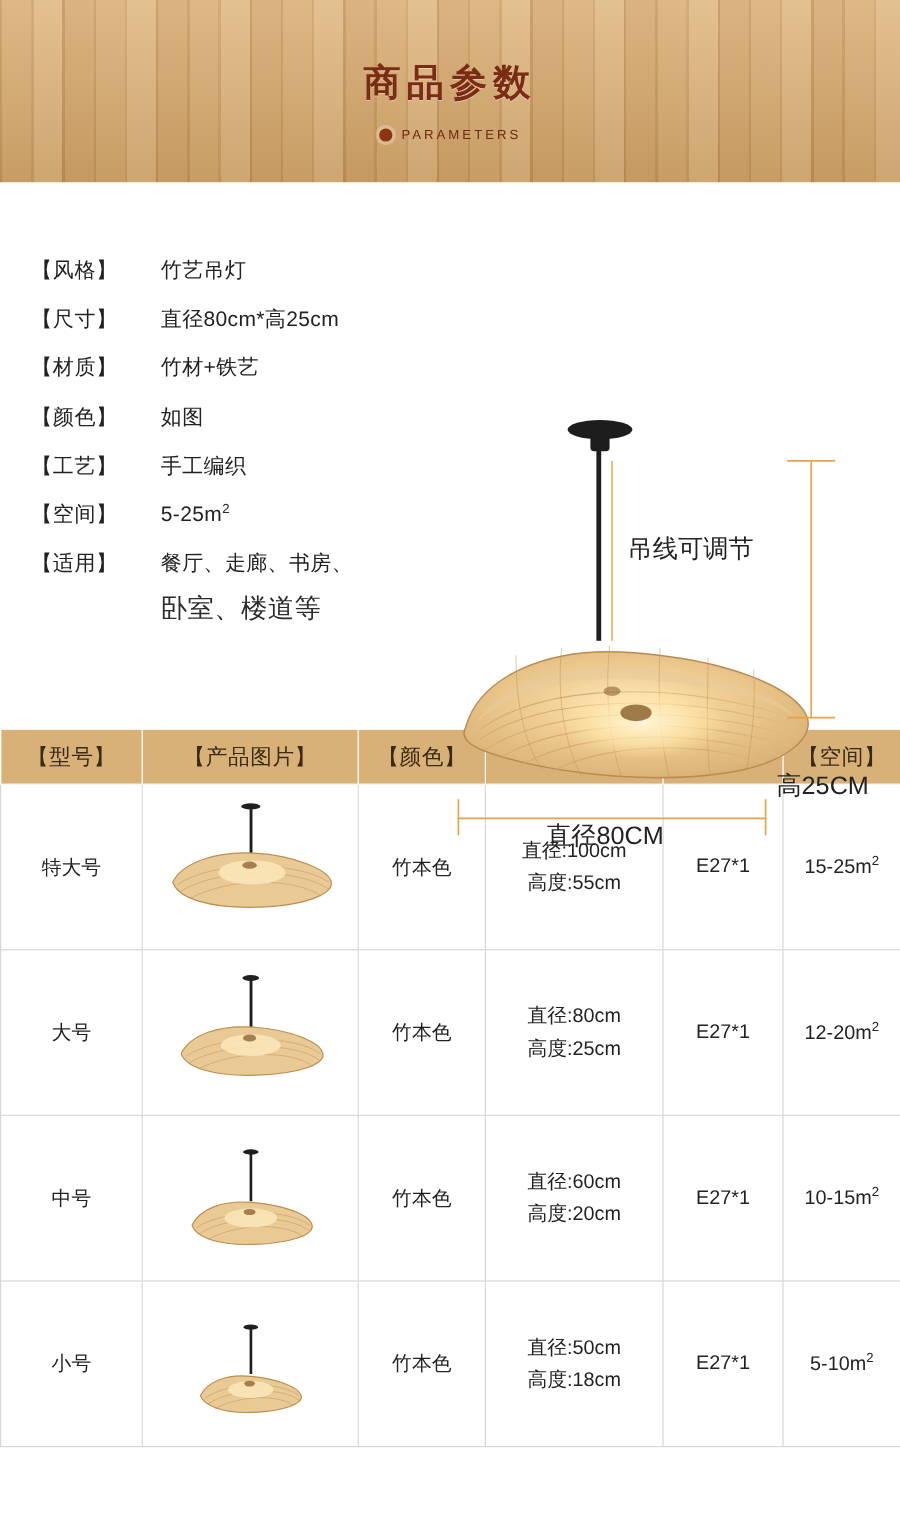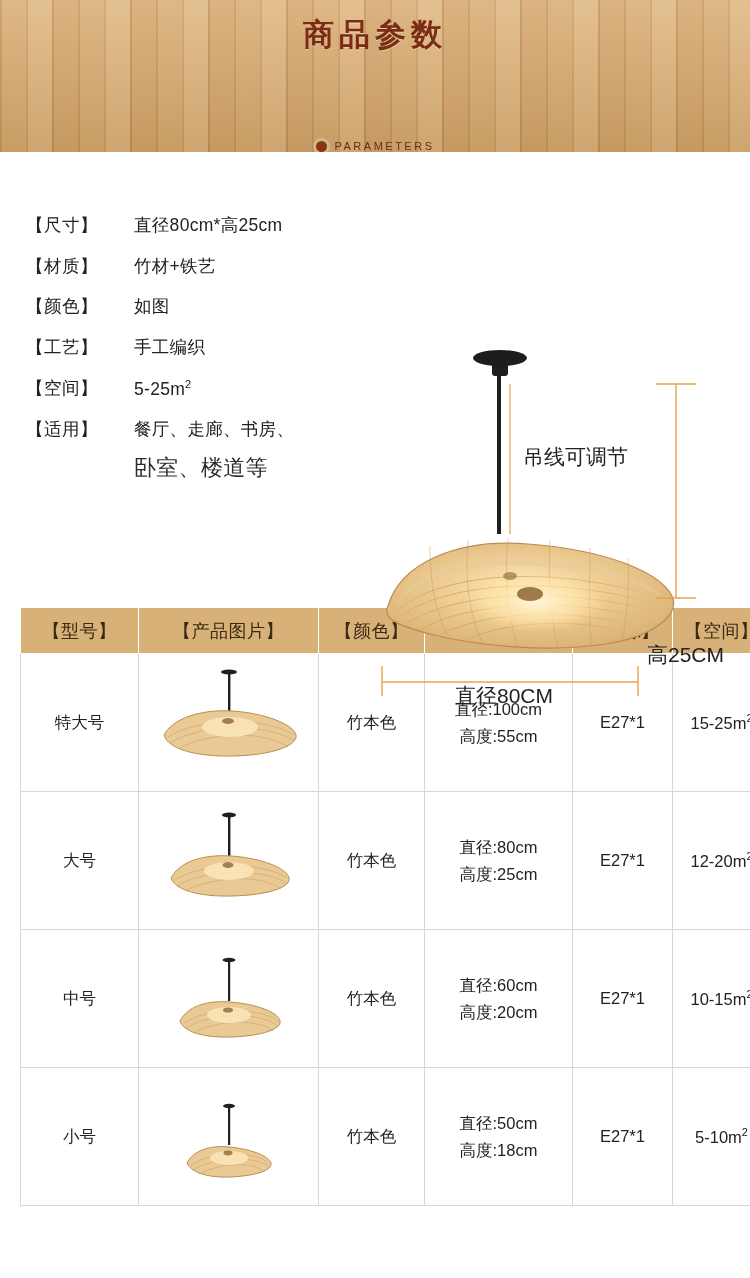--- a/index.html
+++ b/index.html
@@ -29,21 +29,21 @@
   .banner::after{
     content:"";
     position:absolute; inset:0;
     background:linear-gradient(180deg,rgba(255,255,255,.12),rgba(120,80,35,.18));
     pointer-events:none;
   }
   .banner-inner{
     position:relative; z-index:2;
     height:100%;
     display:flex; flex-direction:column;
-    align-items:center; justify-content:space-between;
+    align-items:center; justify-content:center;
     padding-top:14px;
   }
   .banner-title{
     font-family:"Liberation Serif","DejaVu Serif",serif;
     font-weight:bold;
     font-size:31px;
     letter-spacing:5px;
     color:#7a2d14;
     text-shadow:0 1px 0 rgba(255,255,255,.35);
   }
@@ -110,21 +110,21 @@
   .lamp-label{
     position:absolute;
     font-size:21px;
     color:#222;
   }
   .label-adjust{ left:163px; top:277px; }
   .label-height{ left:287px; top:432px;margin-top:43px; }
   .label-dia{ left:95px; top:516px; }
 
   
-  .tbl-wrap{ width:750px;padding-left:20px; }
+  .tbl-wrap{ width:750px; }
   table.spec-table{
     width:750px;
     border-collapse:collapse;
     table-layout:fixed;
   }
   table.spec-table th{
     background:#d8b179;
     color:#3a2a12;
     font-weight:normal;
     font-size:18px;
@@ -166,20 +166,24 @@
     <div class="banner-sub">
       <span class="banner-dot"></span>
       <span class="banner-sub-text">PARAMETERS</span>
     </div>
   </div>
 </div>
 
 <div class="spec-section">
 
   <div class="spec-list">
+    <div class="spec-row">
+      <span class="spec-key">【风格】</span>
+      <span class="spec-val">竹艺吊灯</span>
+    </div>
     <div class="spec-row">
       <span class="spec-key">【尺寸】</span>
       <span class="spec-val">直径80cm*高25cm</span>
     </div>
     <div class="spec-row">
       <span class="spec-key">【材质】</span>
       <span class="spec-val">竹材+铁艺</span>
     </div>
     <div class="spec-row">
       <span class="spec-key">【颜色】</span>

